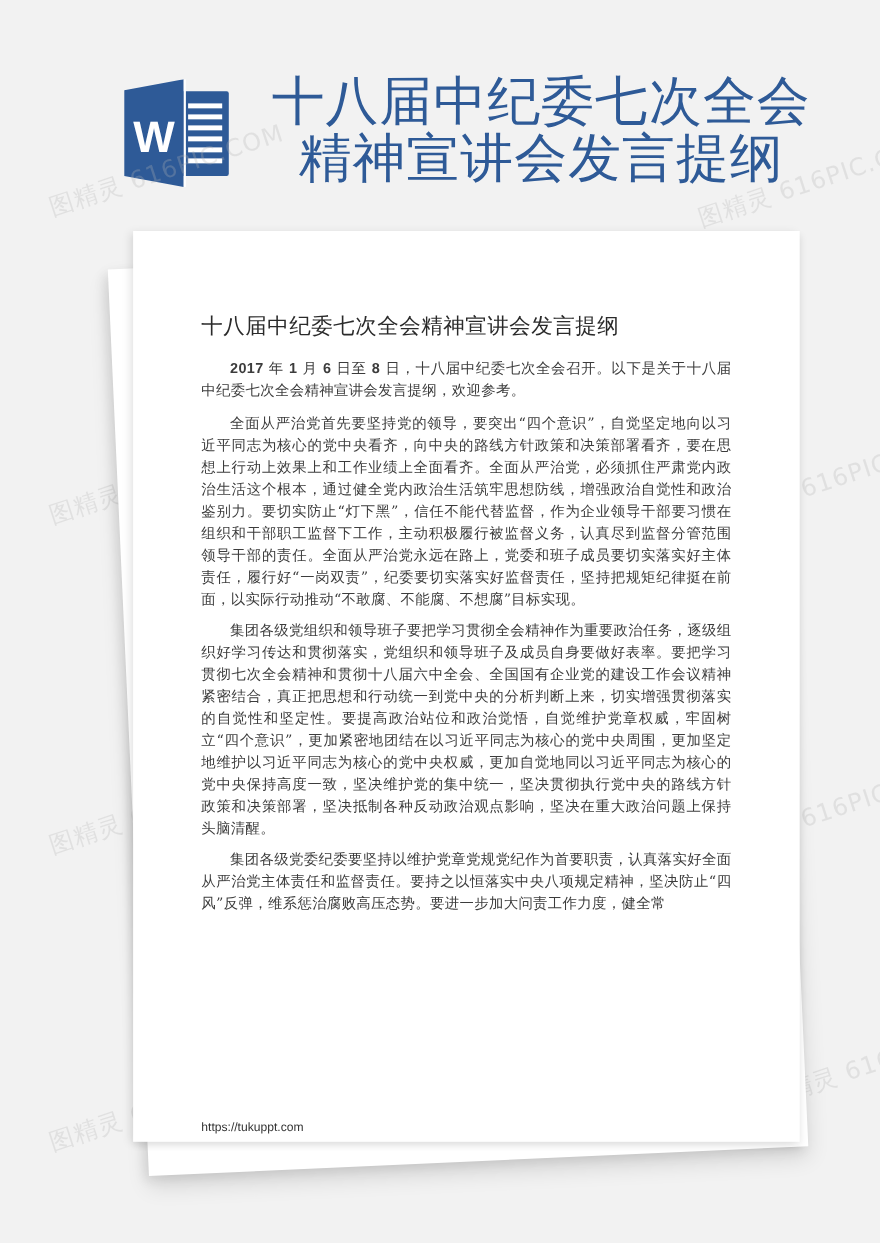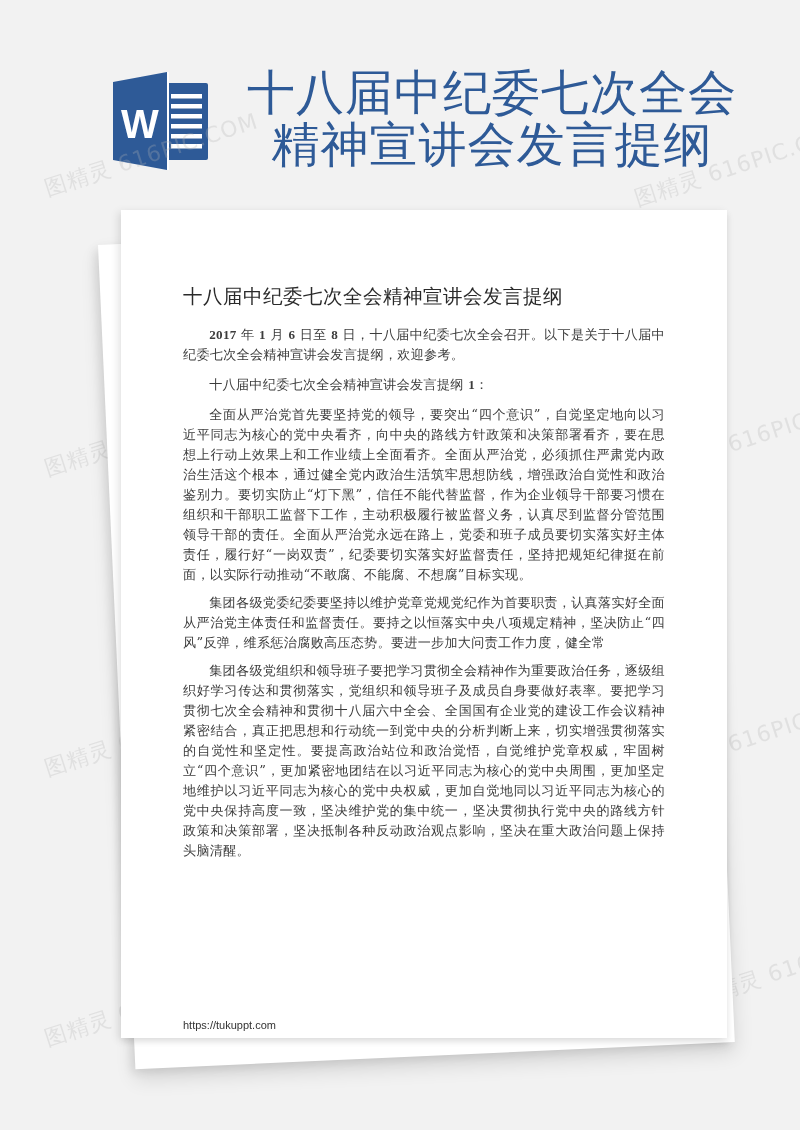--- a/index.html
+++ b/index.html
@@ -89,21 +89,21 @@
       text-align: justify;
       letter-spacing: 0.3px;
     }
     .doc-body p.intro {
       margin-bottom: 10px;
     }
     .doc-body p.subhead {
       margin-bottom: 10px;
     }
     .doc-body .num {
-      font-family: Liberation Serif, serif;
+      font-family: Liberation Sans, sans-serif;
       font-weight: bold;
     }
     .footer-url {
       position: absolute;
       left: 62px;
       top: 809px;
       font-family: "Liberation Sans", sans-serif;
       font-size: 11px;
       color: #333;
     }
@@ -153,21 +153,20 @@
 <div class="watermark" style="left:690px; top:950px;">图精灵 616PIC.COM</div>
 
 <div class="back-page"></div>
 
 <div class="front-page">
   <div class="doc-title">十八届中纪委七次全会精神宣讲会发言提纲</div>
 
   <div class="doc-body">
     <p class="intro"><span class="num">2017</span><span> 年 </span><span class="num">1</span><span> 月 </span><span class="num">6</span><span> 日至 </span><span class="num">8</span><span> 日，十八届中纪委七次全会召开。以下是关于十八届中纪委七次全会精神宣讲会发言提纲，欢迎参考。</span></p>
 
-    <p class="subhead"><span>十八届中纪委七次全会精神宣讲会发言提纲 </span><span class="num">1</span><span>：</span></p>
 
     <p>全面从严治党首先要坚持党的领导，要突出“四个意识”，自觉坚定地向以习近平同志为核心的党中央看齐，向中央的路线方针政策和决策部署看齐，要在思想上行动上效果上和工作业绩上全面看齐。全面从严治党，必须抓住严肃党内政治生活这个根本，通过健全党内政治生活筑牢思想防线，增强政治自觉性和政治鉴别力。要切实防止“灯下黑”，信任不能代替监督，作为企业领导干部要习惯在组织和干部职工监督下工作，主动积极履行被监督义务，认真尽到监督分管范围领导干部的责任。全面从严治党永远在路上，党委和班子成员要切实落实好主体责任，履行好“一岗双责”，纪委要切实落实好监督责任，坚持把规矩纪律挺在前面，以实际行动推动“不敢腐、不能腐、不想腐”目标实现。</p>
+    <p>集团各级党组织和领导班子要把学习贯彻全会精神作为重要政治任务，逐级组织好学习传达和贯彻落实，党组织和领导班子及成员自身要做好表率。要把学习贯彻七次全会精神和贯彻十八届六中全会、全国国有企业党的建设工作会议精神紧密结合，真正把思想和行动统一到党中央的分析判断上来，切实增强贯彻落实的自觉性和坚定性。要提高政治站位和政治觉悟，自觉维护党章权威，牢固树立“四个意识”，更加紧密地团结在以习近平同志为核心的党中央周围，更加坚定地维护以习近平同志为核心的党中央权威，更加自觉地同以习近平同志为核心的党中央保持高度一致，坚决维护党的集中统一，坚决贯彻执行党中央的路线方针政策和决策部署，坚决抵制各种反动政治观点影响，坚决在重大政治问题上保持头脑清醒。</p>
     <p>集团各级党委纪委要坚持以维护党章党规党纪作为首要职责，认真落实好全面从严治党主体责任和监督责任。要持之以恒落实中央八项规定精神，坚决防止“四风”反弹，维系惩治腐败高压态势。要进一步加大问责工作力度，健全常</p>
-    <p>集团各级党组织和领导班子要把学习贯彻全会精神作为重要政治任务，逐级组织好学习传达和贯彻落实，党组织和领导班子及成员自身要做好表率。要把学习贯彻七次全会精神和贯彻十八届六中全会、全国国有企业党的建设工作会议精神紧密结合，真正把思想和行动统一到党中央的分析判断上来，切实增强贯彻落实的自觉性和坚定性。要提高政治站位和政治觉悟，自觉维护党章权威，牢固树立“四个意识”，更加紧密地团结在以习近平同志为核心的党中央周围，更加坚定地维护以习近平同志为核心的党中央权威，更加自觉地同以习近平同志为核心的党中央保持高度一致，坚决维护党的集中统一，坚决贯彻执行党中央的路线方针政策和决策部署，坚决抵制各种反动政治观点影响，坚决在重大政治问题上保持头脑清醒。</p>
   </div>
 
   <div class="footer-url">https://tukuppt.com</div>
 </div>
 
 </body></html>

